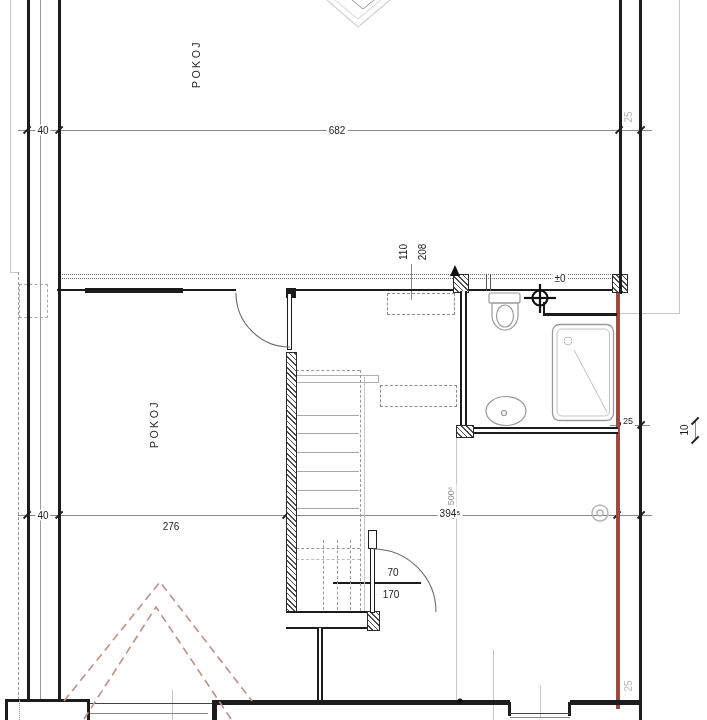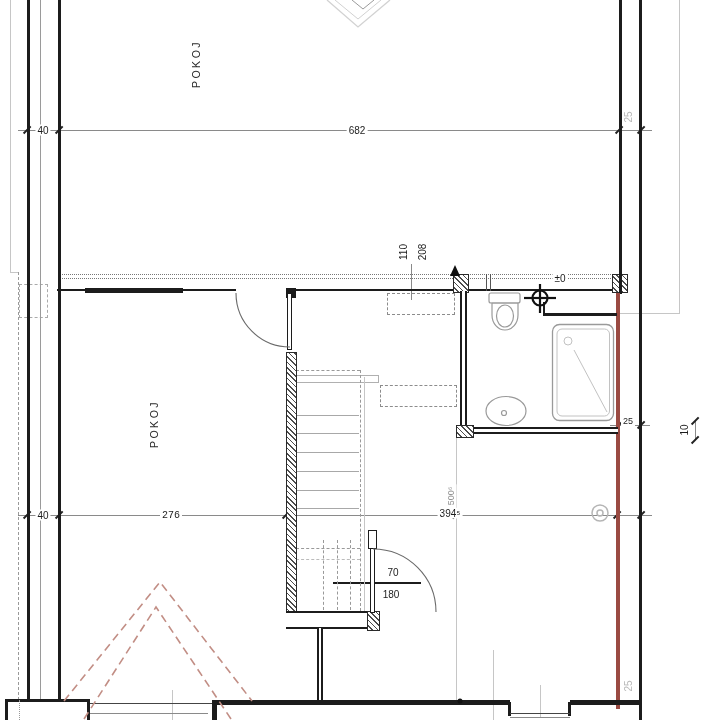--- a/index.html
+++ b/index.html
@@ -174,32 +174,32 @@
 
     <path d="M450 276 L455 265 L460 276 Z" fill="#111"></path>
 
     <circle cx="460" cy="701" r="2.5" fill="#111"></circle>
   </svg>
 
   <div class="txt vtxt room" style="left:196px;top:64px;">POKOJ</div>
   <div class="txt vtxt room" style="left:154px;top:424px;">POKOJ</div>
 
   <div class="txt" style="left:43px;top:130px;">40</div>
-  <div class="txt" style="left:337px;top:130px;margin-left:20px;">682</div>
+  <div class="txt" style="left:337px;top:130px;">682</div>
   <div class="txt vtxt faint" style="left:628px;top:117px;">25</div>
 
   <div class="txt" style="left:43px;top:515px;">40</div>
-  <div class="txt" style="left:171px;top:515px;font-family:Liberation Mono, monospace;">276</div>
+  <div class="txt" style="left:171px;top:526px;">276</div>
   <div class="txt" style="left:450px;top:513px;">394⁵</div>
   <div class="txt vtxt gray" style="left:451px;top:496px;font-size:9px;">500⁶</div>
 
   <div class="txt vtxt" style="left:403px;top:252px;">110</div>
   <div class="txt vtxt" style="left:422px;top:252px;">208</div>
 
   <div class="txt" style="left:393px;top:572px;">70</div>
-  <div class="txt" style="left:391px;top:594px;">180</div>
+  <div class="txt" style="left:391px;top:594px;">170</div>
 
   <div class="txt" style="left:560px;top:278px;">±0</div>
   <div class="txt" style="left:628px;top:421px;font-size:9px;">25</div>
   <div class="txt vtxt" style="left:684px;top:430px;">10</div>
   <div class="txt vtxt faint" style="left:628px;top:686px;">25</div>
 
 </div>
 
 </body></html>

